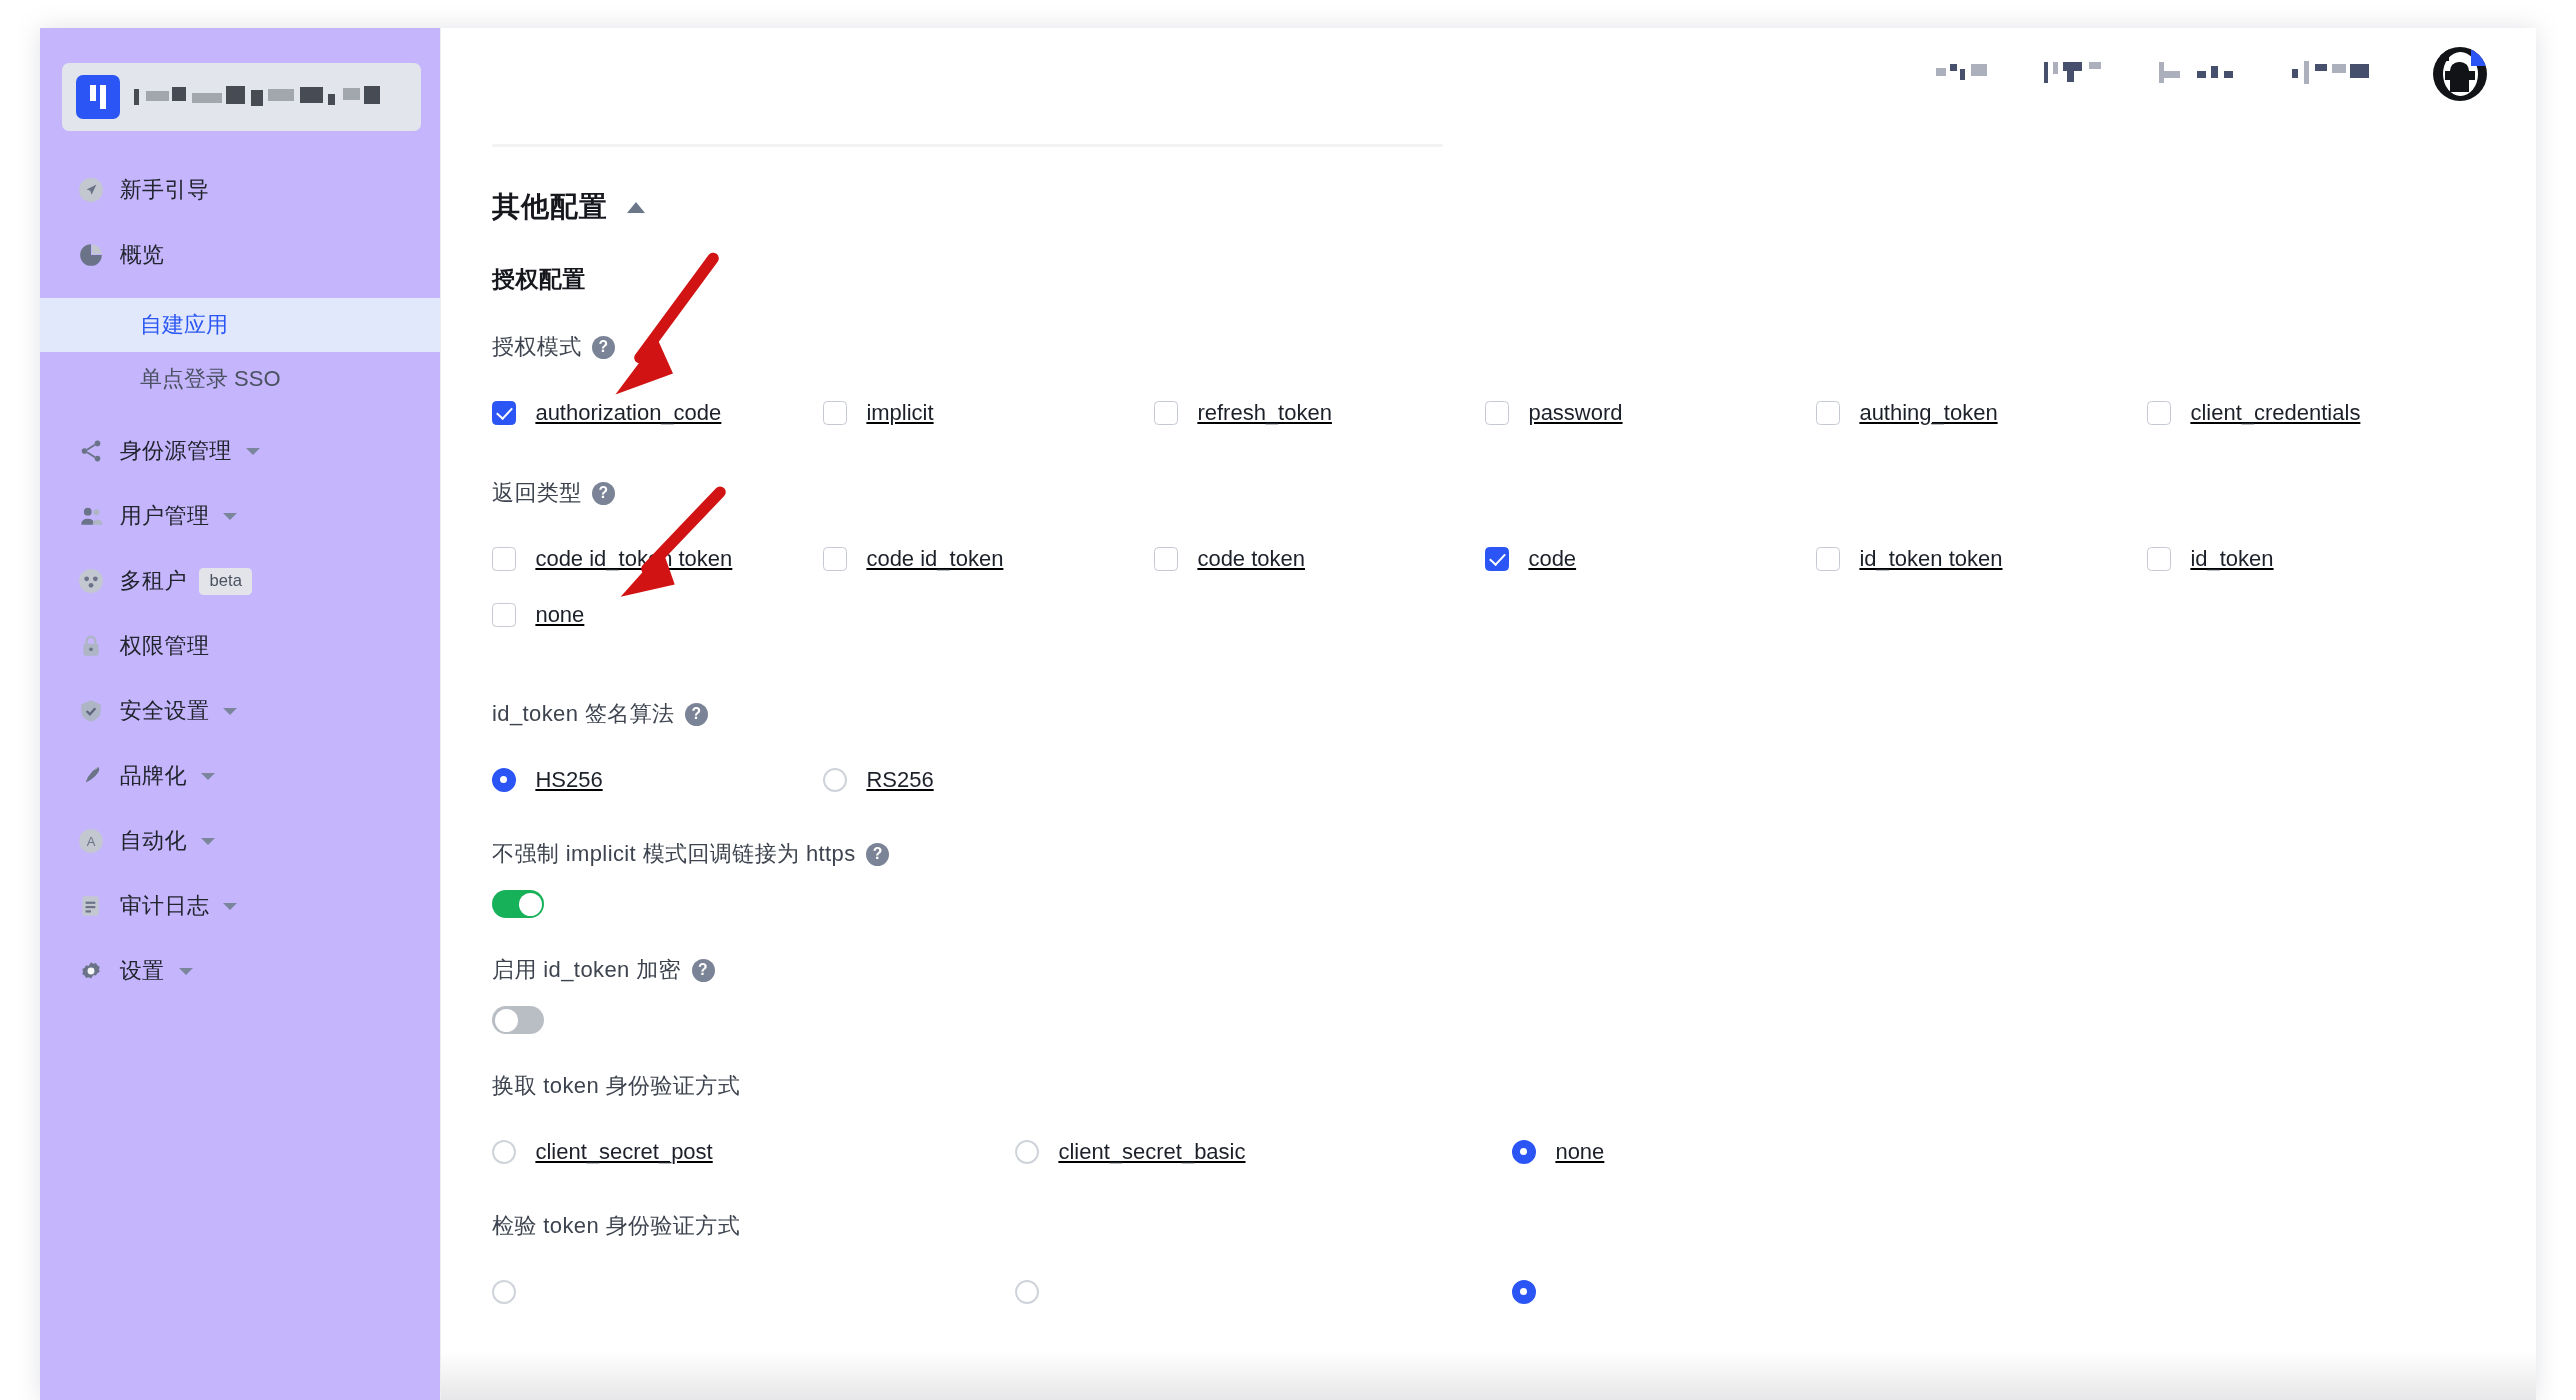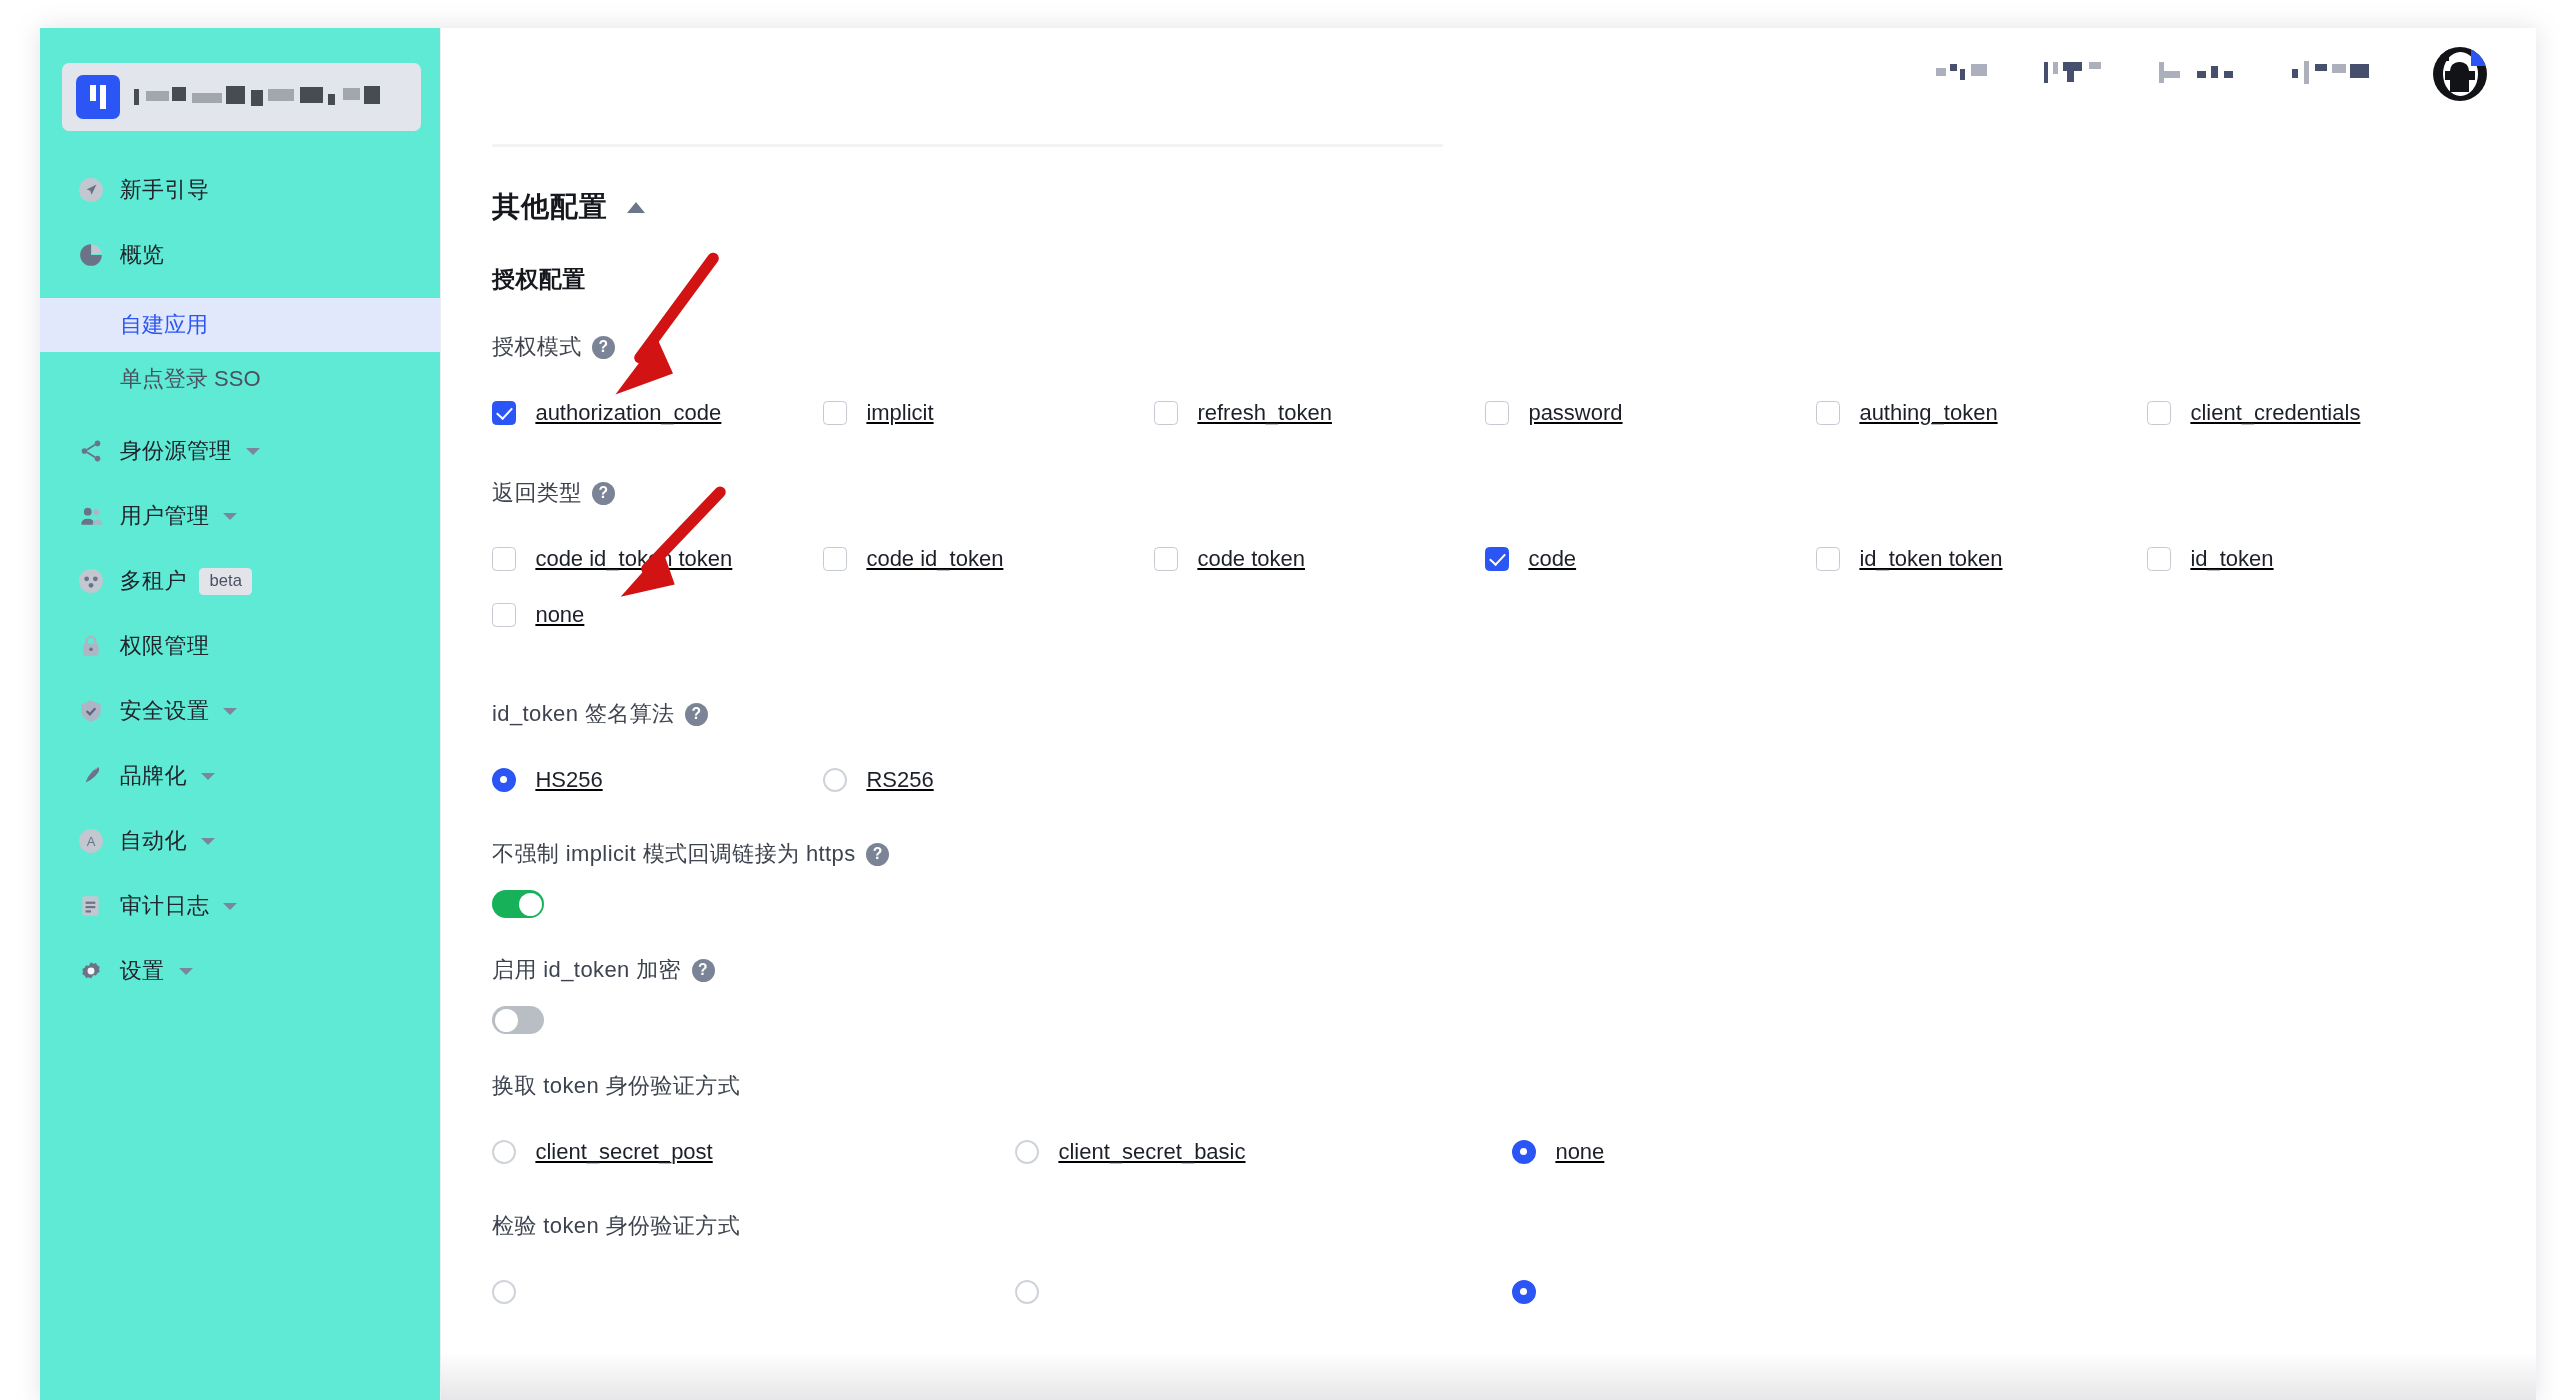--- a/index.html
+++ b/index.html
@@ -16,21 +16,21 @@
     background: #ffffff;
     box-shadow: 0 0 23px rgba(120,125,140,0.22);
     overflow: hidden;
     display: flex;
   }
 
   
   #sidebar {
     width: 401px;
     flex: 0 0 401px;
-    background: #5eead4;
+    background: #c4b5fd;
     border-right: 0.9px solid #eceef1;
     position: relative;
     height: 100%;
   }
   .org-card {
     position: absolute;
     left: 22px; top: 35px;
     width: 359px; height: 68px;
     background: #e2e5ec;
     border-radius: 7px;
@@ -105,21 +105,21 @@
     border-top: 7.8px solid #7b869c;
   }
   .caret.up {
     border-top: none;
     border-bottom: 7.8px solid #2b56f5;
   }
   .sub-item {
     height: 54px;
     display: flex;
     align-items: center;
-    padding-left: 80px;
+    padding-left: 100px;
     font-size: 22px;
     color: #4a5160;
     cursor: pointer;
   }
   .sub-item.active {
     background: #e1e8fb;
     color: #2b56f5;
   }
   .badge {
     margin-left: 12.2px;

